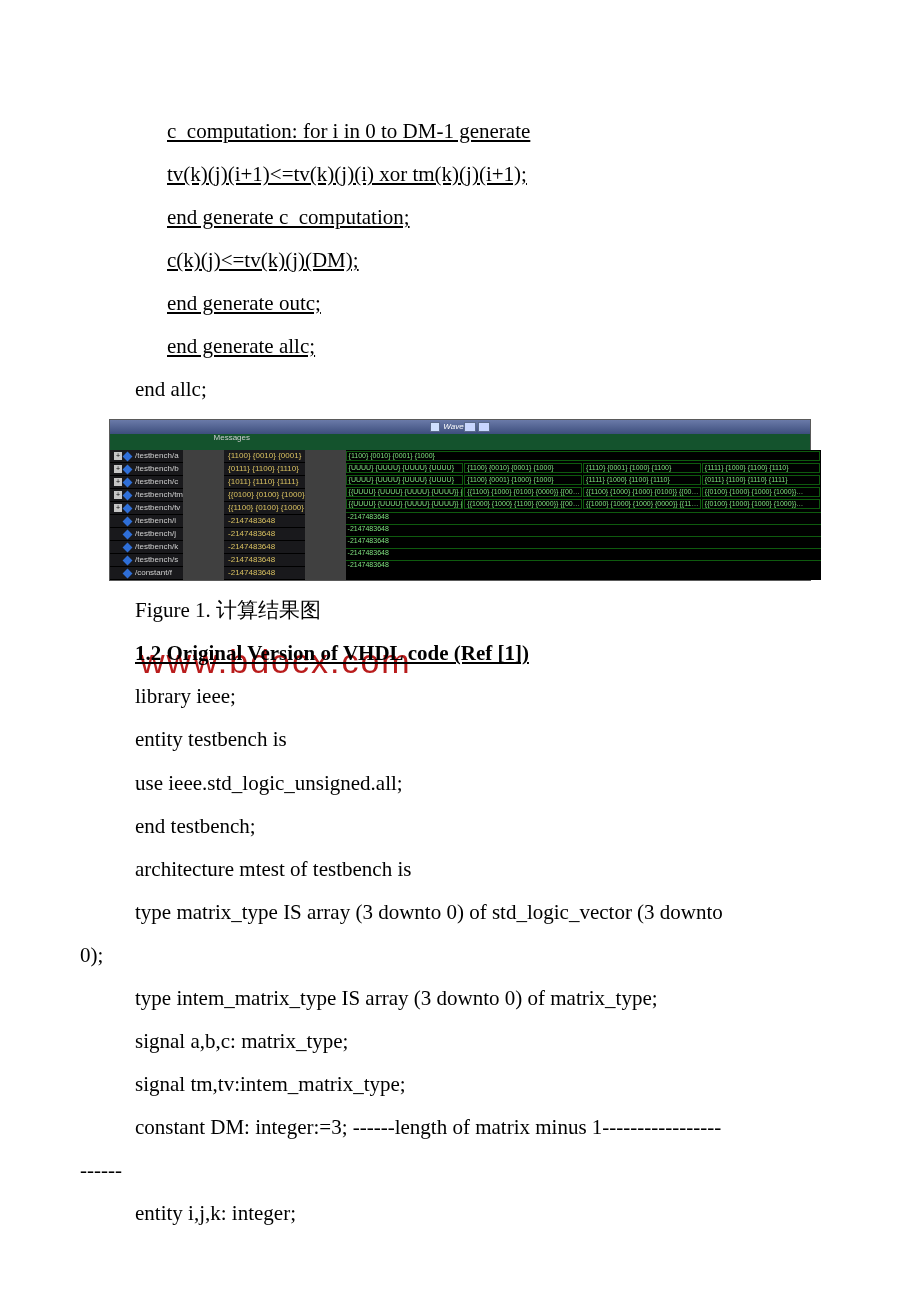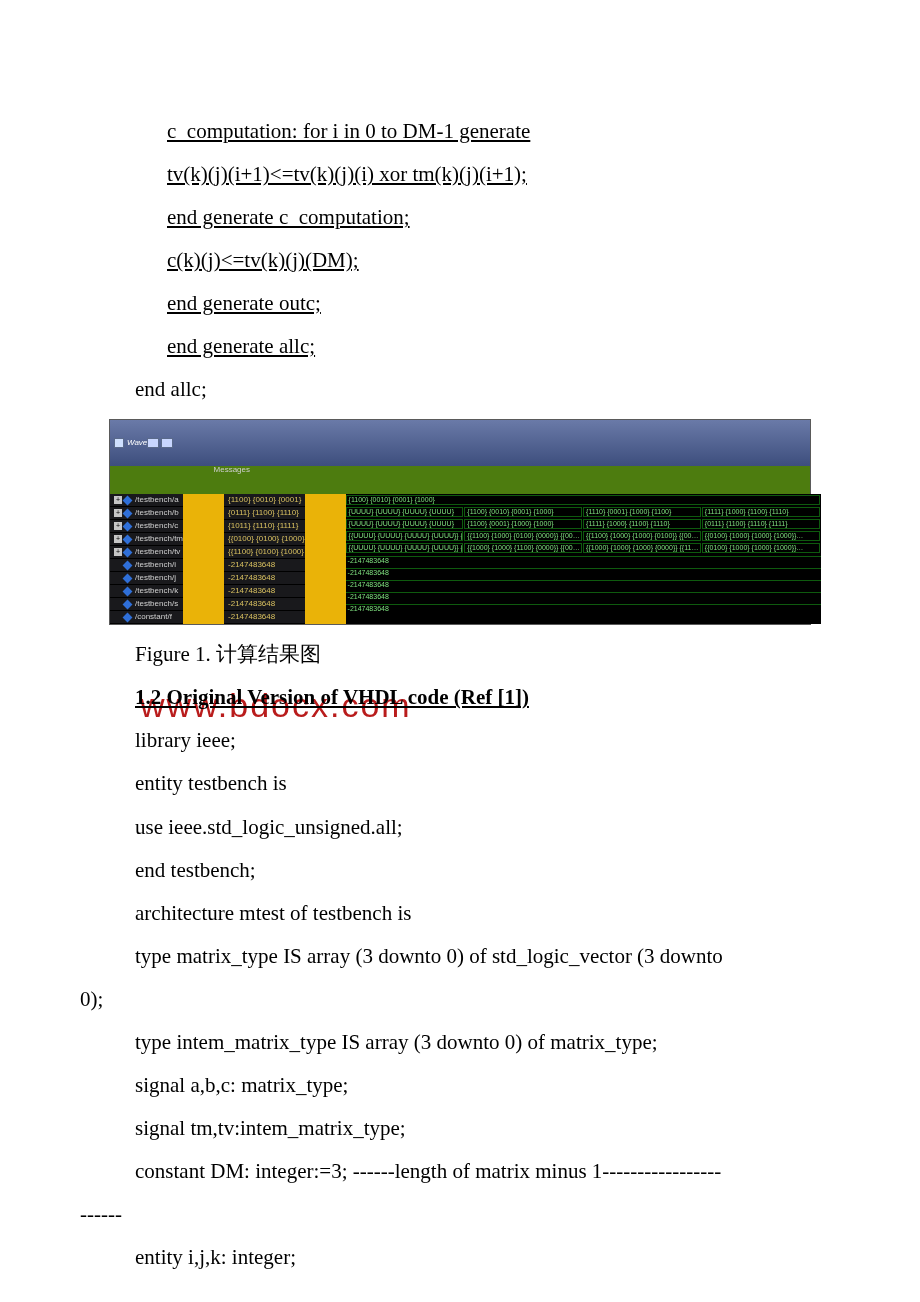--- a/index.html
+++ b/index.html
@@ -54,24 +54,24 @@
     margin: 8px 29px 8px 29px;
     font-family: Arial, sans-serif;
     font-size: 8px;
     border: 1px solid #5a5a5a;
     background: #000;
     line-height: 1.1;
   }
   .wave-title {
     background: linear-gradient(#6a7aa8,#3d4e7d);
     color: #fff;
-    padding: 18px 4px;
+    padding: 2px 4px;
     display: flex;
     align-items: center;
-    justify-content: flex-start;
+    justify-content: center;
     height: 10px;
     font-style: italic;
   }
   .wave-title .tl {
     display: flex;
     align-items: center;
     gap: 3px;
   }
   .wave-icon {
     width: 8px;
@@ -83,36 +83,36 @@
     display: flex;
     gap: 2px;
   }
   .wave-btn {
     width: 10px;
     height: 8px;
     background: #c8d6ff;
     border: 1px solid #5a6a8a;
   }
   .msg-row {
-    background: #4d7c0f;
+    background: #14532d;
     color: #cfcfcf;
-    height: 28px;
+    height: 16px;
     display: flex;
   }
   .msg-left {
     width: 140px;
     text-align: right;
     padding-right: 6px;
   }
   .msg-mid {
     width: 86px;
   }
   .wave-body {
     display: flex;
-    background: #eab308;
+    background: #404040;
     gap: 41px;
   }
   .col-names {
     width: 140px;
     background: #19191c;
     color: #c0c0c0;
   }
   .col-values {
     width: 86px;
     background: #19191c;

